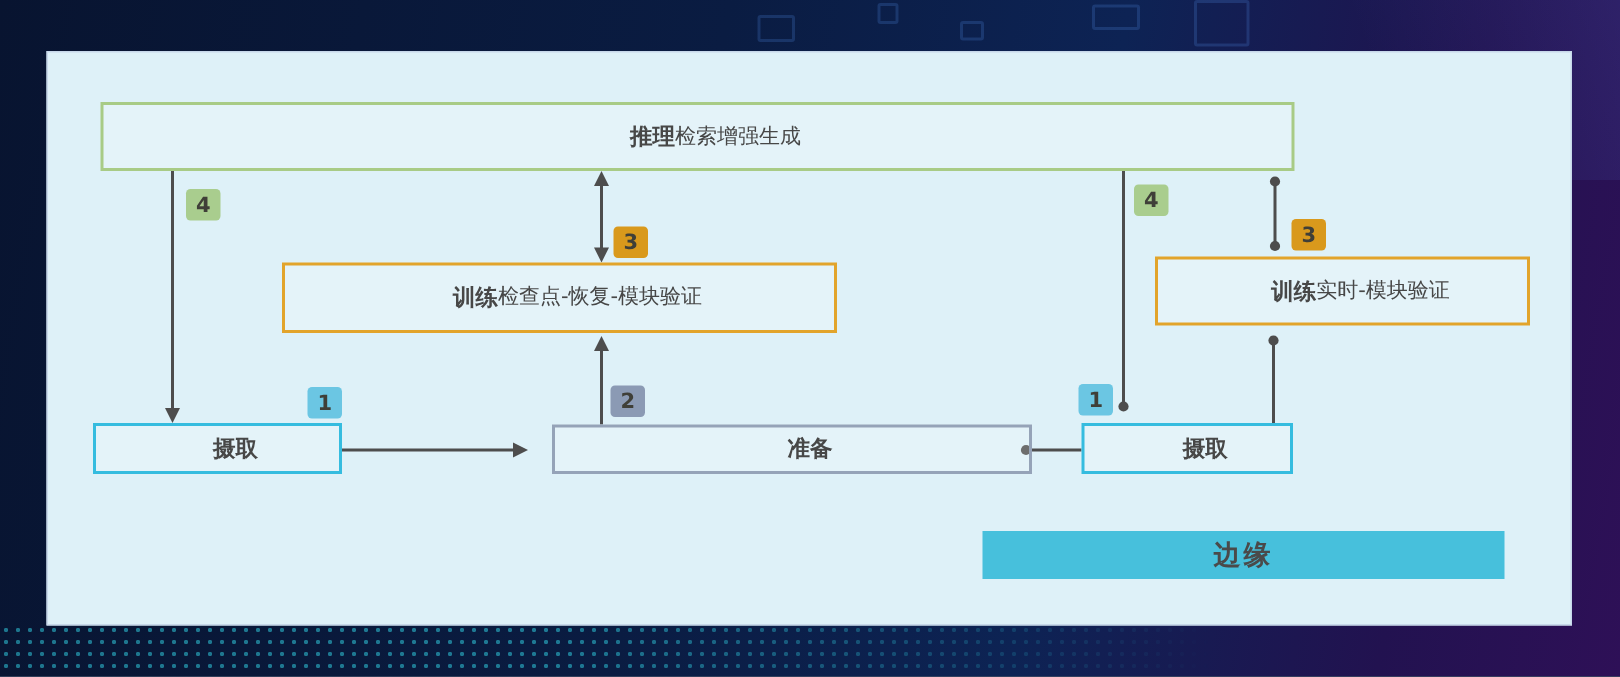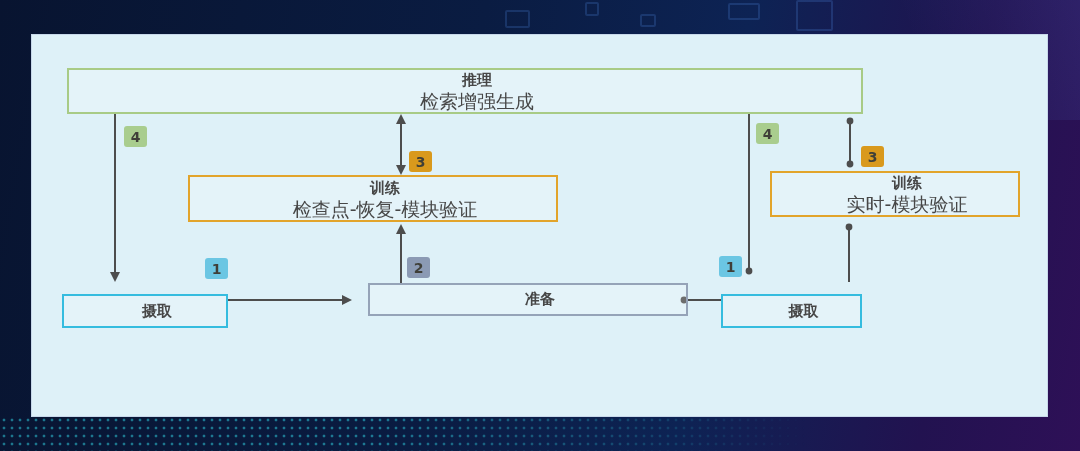--- a/index.html
+++ b/index.html
@@ -19,28 +19,28 @@
     mask-image:linear-gradient(to right,#000 35%,transparent 75%);}
   
   .panel{position:absolute;left:31px;top:34px;width:1017px;height:383px;
     background:#def1f8;border:1px solid #c7d8ea;box-sizing:border-box;}
   
   svg.connectors{position:absolute;left:0;top:0;width:1080px;height:451px;pointer-events:none;}
   svg.connectors line{stroke:#4d4d4d;stroke-width:2;}
   svg.connectors polygon,svg.connectors circle{fill:#4d4d4d;}
   
   .box{position:absolute;box-sizing:border-box;background:rgba(255,255,255,0.18);
-    display:flex;flex-direction:column;align-items:center;justify-content:center;
+    display:flex;align-items:center;justify-content:center;
     color:#474747;text-align:center;padding-left:24px;}
   .box .t{font-weight:bold;font-size:15px;line-height:21px;}
-  .box .s{font-size:19px;line-height:21px;}
+  .box .s{font-size:14px;line-height:21px;}
   .box.single{font-size:15px;font-weight:600;}
   .green{border:2px solid #a8cb86;}
   .orange{border:2px solid #e2a42b;}
-  .cyan{border:2px solid #35bcdf;margin-top:12px;}
+  .cyan{border:2px solid #35bcdf;}
   .gray{border:2px solid #95a3b8;}
   .b-inference{left:67px;top:68px;width:796px;height:46px;}
   .b-train-core{left:188px;top:175px;width:370px;height:47px;}
   .b-train-edge{left:770px;top:171px;width:250px;height:46px;}
   .b-ingest-core{left:62px;top:282px;width:166px;height:34px;}
   .b-prepare{left:352px;top:283px;width:320px;height:33px;margin-left:16px;}
   .b-ingest-edge{left:721px;top:282px;width:141px;height:34px;}
   
   .banner{position:absolute;background:#47c0dc;display:flex;align-items:center;justify-content:center;
     color:#4a4a4a;font-weight:bold;font-size:18px;letter-spacing:2px;}
@@ -128,20 +128,21 @@
     <div class="t">训练</div>
     <div class="s">实时-模块验证</div>
   </div>
 
   <div class="box cyan single b-ingest-core">摄取</div>
 
   <div class="box gray single b-prepare">准备</div>
 
   <div class="box cyan single b-ingest-edge">摄取</div>
 
+  <div class="banner z-edge">边缘</div>
 
   <div class="badge bg-green p4c">4</div>
   <div class="badge bg-orange p3c">3</div>
   <div class="badge bg-slate p2c">2</div>
   <div class="badge bg-cyan p1c">1</div>
   <div class="badge bg-green p4e">4</div>
   <div class="badge bg-orange p3e">3</div>
   <div class="badge bg-cyan p1e">1</div>
 
 </div>

